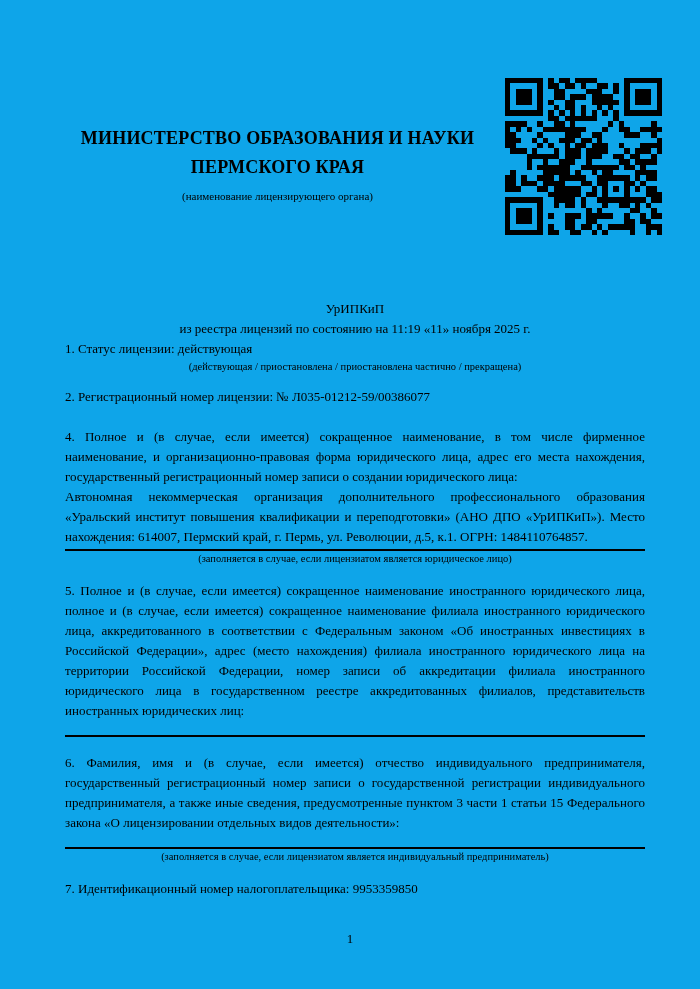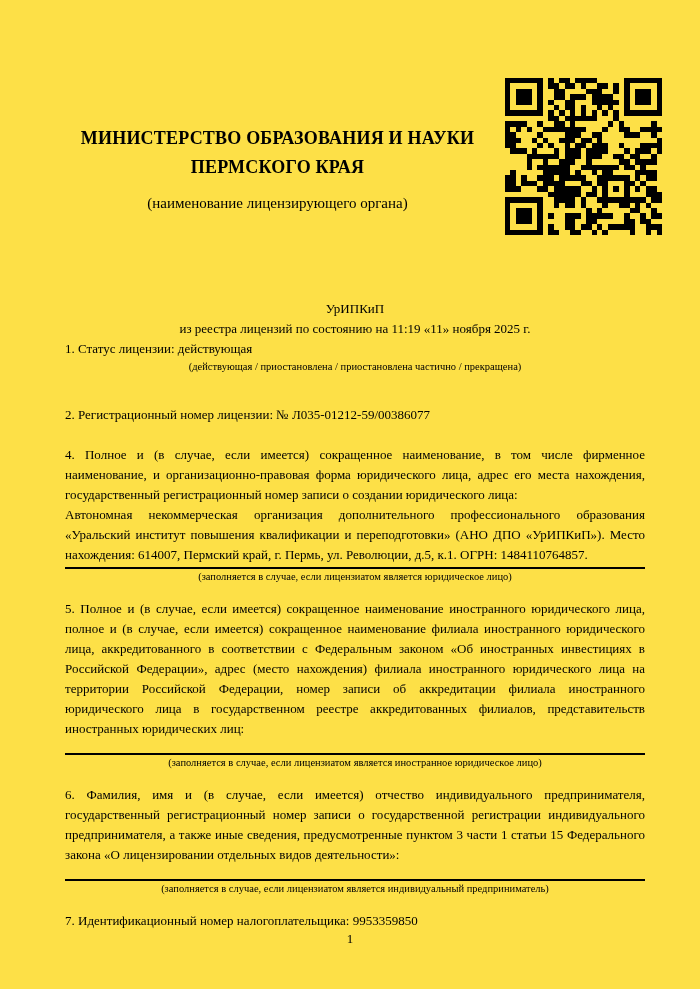--- a/index.html
+++ b/index.html
@@ -1,45 +1,45 @@
 <!DOCTYPE html>
 <html><head>
 <meta charset="utf-8">
 <style>
   html, body { margin: 0; padding: 0; background: #ffffff; }
   .page {
     width: 700px;
     height: 989px;
     position: relative;
-    background: #fde047;
+    background: #0ea5e9;
     color: #000000;
     font-family: "Liberation Serif", "DejaVu Serif", serif;
     overflow: hidden;
     box-sizing: border-box;
   }
   .header {
     display: flex;
     justify-content: space-between;
     align-items: flex-start;
     padding: 78px 38px 0 65px;
   }
   .org-block { width: 425px; text-align: center; padding-top: 46px; }
   .org-name { font-weight: bold; font-size: 18px; line-height: 29px; letter-spacing: 0.2px; }
-  .org-caption { font-size: 15px; line-height: 13px; margin-top: 15px; }
+  .org-caption { font-size: 11px; line-height: 13px; margin-top: 8px; }
   .qr-box { width: 157px; height: 157px; }
   .qr-box svg { display: block; }
   .main { margin: 64px 55px 0 65px; font-size: 13px; line-height: 20px; }
   .doc-title { text-align: center; }
   .para { text-align: justify; }
   .caption { text-align: center; font-size: 10.5px; line-height: 13px; margin-top: 1px; }
   .rule { border-top: 2px solid #000000; height: 0; }
   .rule-tight { margin-top: 2px; }
   .rule-gap { margin-top: 14px; }
   .mt-item1 { }
-  .mt-item2 { margin-top: 32px; }
+  .mt-item2 { margin-top: 14px; }
   .mt-item3 { margin-top: 13px; }
   .mt-item4 { margin-top: 20px; }
   .mt-sec   { margin-top: 16px; }
   .page-number {
     position: absolute;
     bottom: 42px;
     left: 0;
     right: 0;
     text-align: center;
     font-size: 13px;
@@ -526,21 +526,20 @@
     <div class="mt-item4">
       <div class="para">4. Полное и (в случае, если имеется) сокращенное наименование, в том числе фирменное наименование, и организационно-правовая форма юридического лица, адрес его места нахождения, государственный регистрационный номер записи о создании юридического лица:</div>
       <div class="para">Автономная некоммерческая организация дополнительного профессионального образования «Уральский институт повышения квалификации и переподготовки» (АНО ДПО «УрИПКиП»). Место нахождения: 614007, Пермский край, г. Пермь, ул. Революции, д.5, к.1. ОГРН: 1484110764857.</div>
       <div class="rule rule-tight"></div>
       <div class="caption">(заполняется в случае, если лицензиатом является юридическое лицо)</div>
     </div>
 
     <div class="mt-sec">
       <div class="para">5. Полное и (в случае, если имеется) сокращенное наименование иностранного юридического лица, полное и (в случае, если имеется) сокращенное наименование филиала иностранного юридического лица, аккредитованного в соответствии с Федеральным законом «Об иностранных инвестициях в Российской Федерации», адрес (место нахождения) филиала иностранного юридического лица на территории Российской Федерации, номер записи об аккредитации филиала иностранного юридического лица в государственном реестре аккредитованных филиалов, представительств иностранных юридических лиц:</div>
       <div class="rule rule-gap"></div>
-      <div class="caption">(заполняется в случае, если лицензиатом является иностранное юридическое лицо)</div>
     </div>
 
     <div class="mt-sec">
       <div class="para">6. Фамилия, имя и (в случае, если имеется) отчество индивидуального предпринимателя, государственный регистрационный номер записи о государственной регистрации индивидуального предпринимателя, а также иные сведения, предусмотренные пунктом 3 части 1 статьи 15 Федерального закона «О лицензировании отдельных видов деятельности»:</div>
       <div class="rule rule-gap"></div>
       <div class="caption">(заполняется в случае, если лицензиатом является индивидуальный предприниматель)</div>
     </div>
 
     <div class="mt-sec">7. Идентификационный номер налогоплательщика: 9953359850</div>
 

